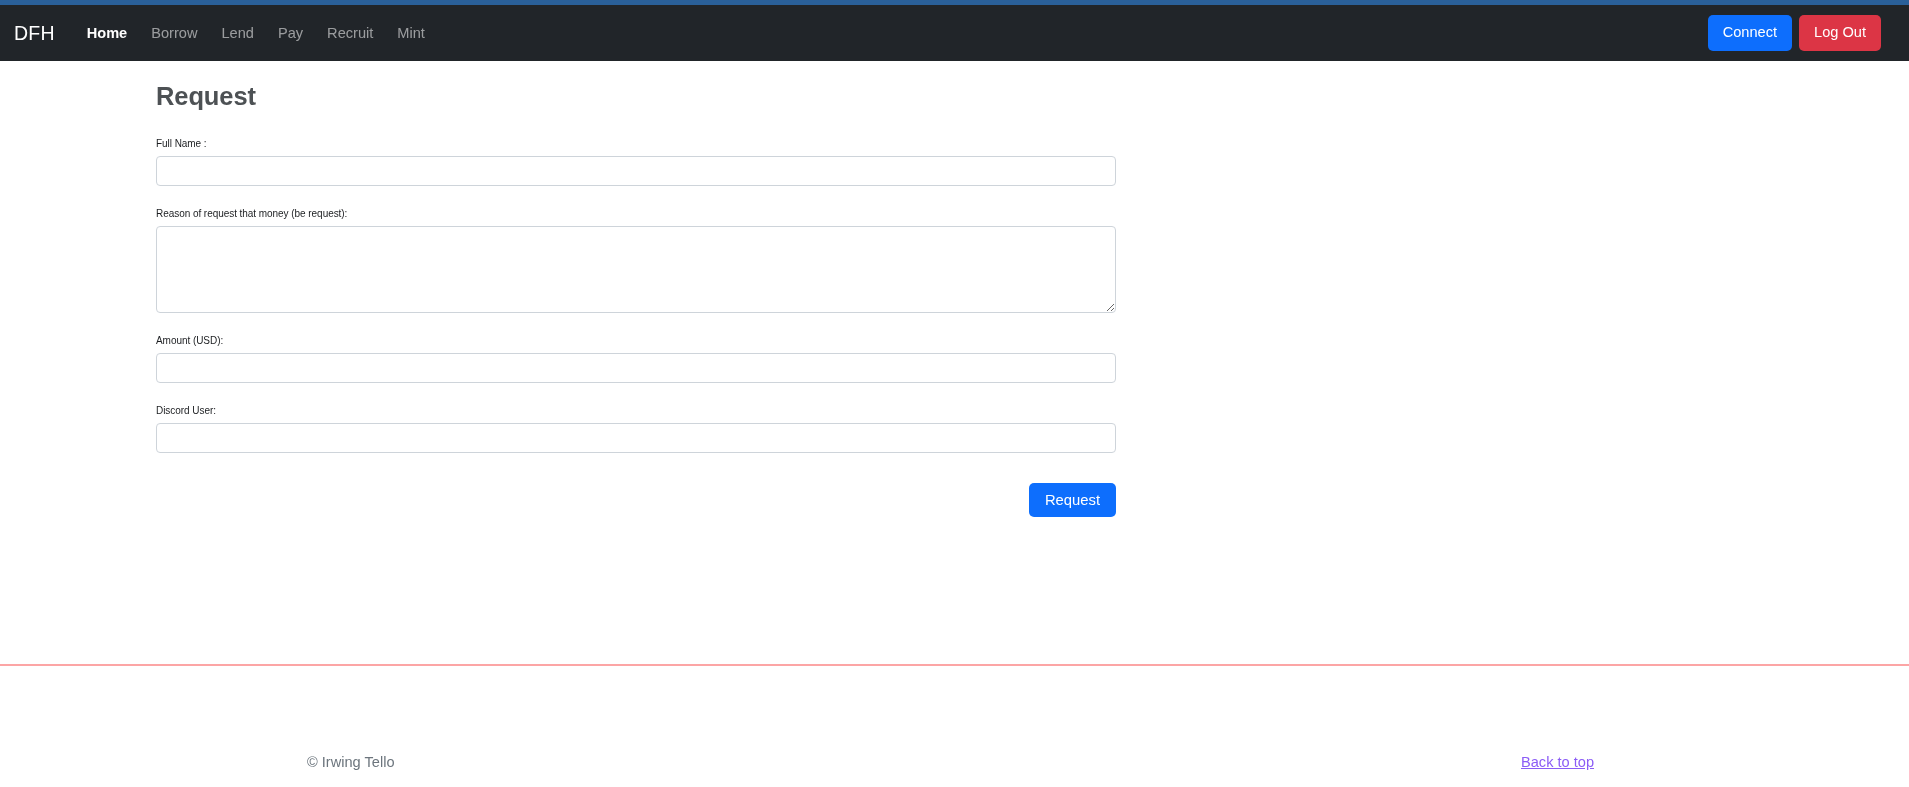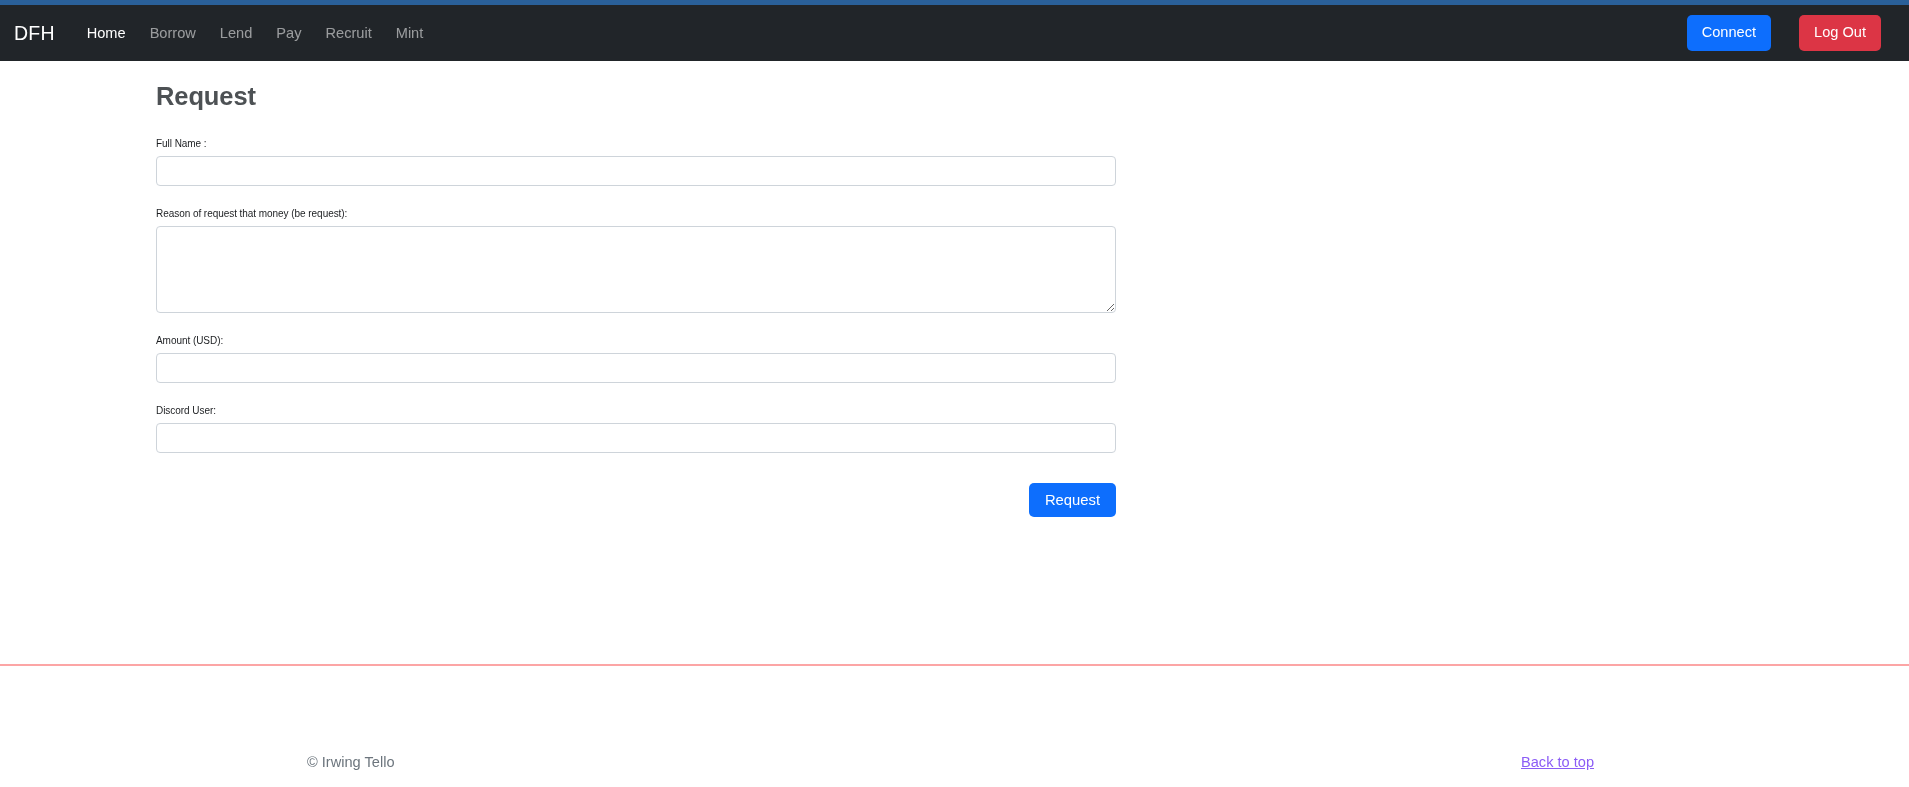--- a/index.html
+++ b/index.html
@@ -45,26 +45,27 @@
   }
   .nav-link {
     color: rgba(255,255,255,0.55);
     font-size: 14.6px;
     padding: 8px 12px;
     text-decoration: none;
     white-space: nowrap;
   }
   .nav-link.active {
     color: #ffffff;
+    font-weight: bold;
   }
   .nav-right {
     margin-left: auto;
     display: flex;
     align-items: flex-start;
-    gap: 28px;
+    gap: 7px;
   }
   .btn {
     border: 1px solid transparent;
     border-radius: 5px;
     font-size: 14.6px;
     font-family: "Liberation Sans", sans-serif;
     padding: 7px 14px;
     cursor: pointer;
     line-height: 1.35;
     white-space: nowrap;

